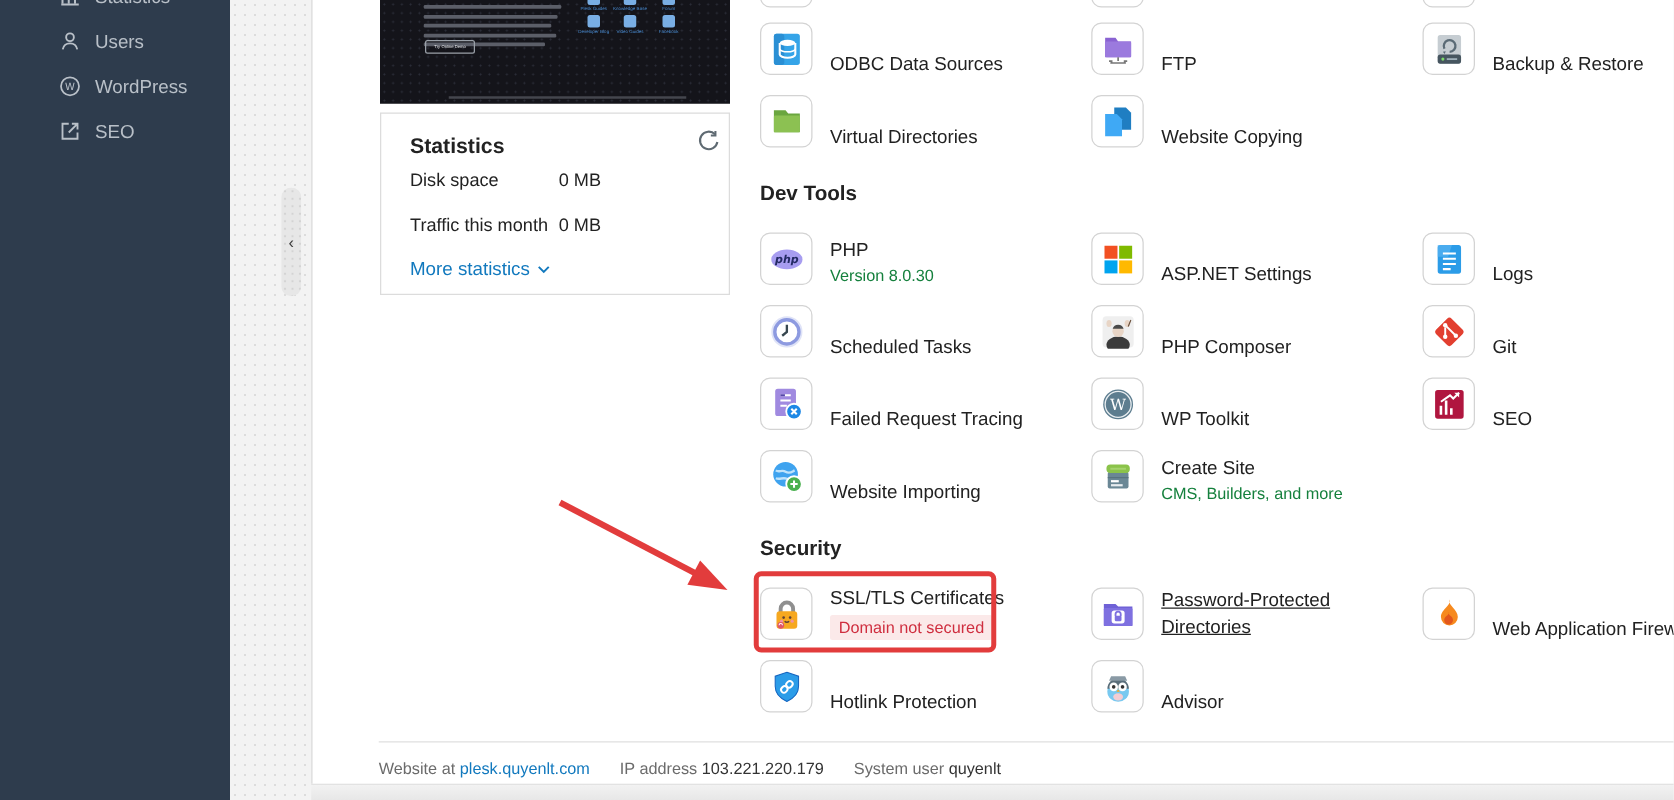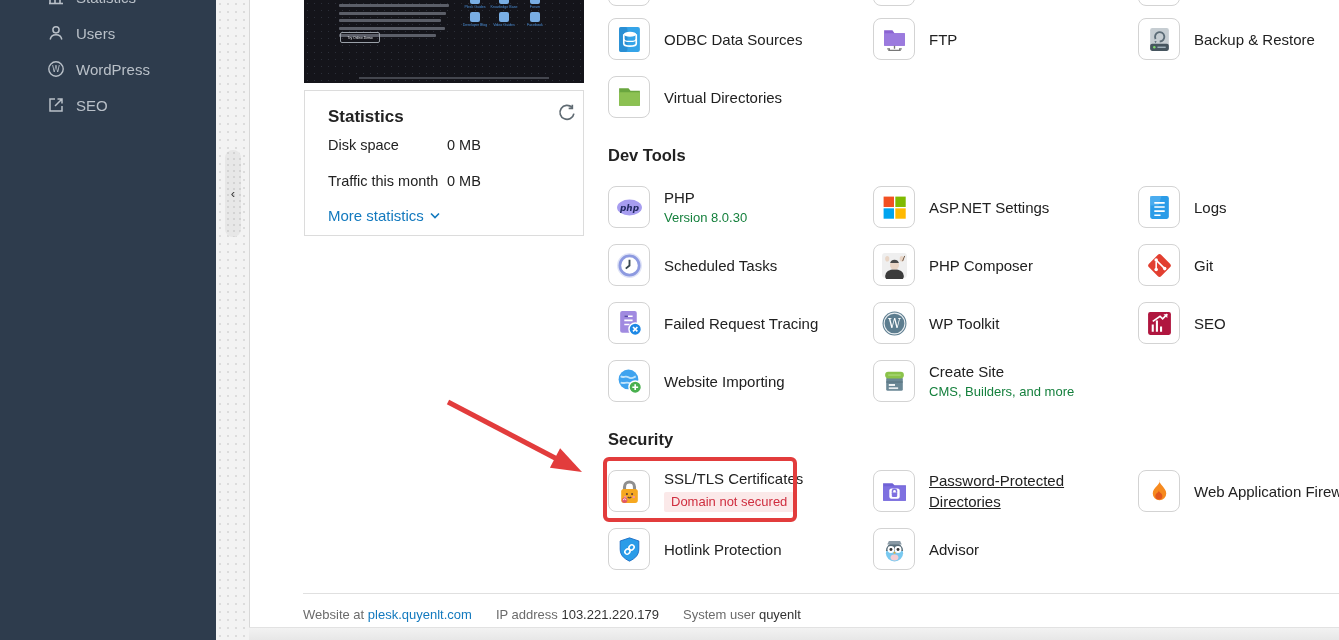--- a/index.html
+++ b/index.html
@@ -8,21 +8,21 @@
     font-family: "Liberation Sans", "DejaVu Sans", sans-serif;
     color: #212121;
     background: #f3f3f3;
   }
   .page { position: relative; width: 1339px; height: 640px;
     background: #f3f3f3;
     background-image: radial-gradient(#dcdcdc 1px, transparent 1.2px);
     background-size: 8px 8px; }
 
   
-  .sidebar { position: absolute; left: 0; top: 0; width: 216px; height: 640px;
+  .sidebar { position: absolute; left: 0; top: 0; width: 184px; height: 640px;
     background: #2e3c4d; z-index: 5; }
   .side-list { margin-top: -21px; }
   .side-item { height: 36px; display: flex; align-items: center; padding-left: 47px;
     color: #b9c0c8; font-size: 15px; cursor: pointer; }
   .side-item .s-icon { width: 18px; height: 18px; margin-right: 11px; flex: 0 0 18px; }
   .collapse-tab { position: absolute; left: 225px; top: 150px; width: 16px; height: 87px;
     background: #e7e7e7; border-radius: 8px; z-index: 6;
     background-image: radial-gradient(#d3d3d3 1px, transparent 1.2px); background-size: 6px 6px;
     display: flex; align-items: center; justify-content: center;
     color: #3a3a3a; font-size: 13px; cursor: pointer; }
@@ -58,21 +58,21 @@
     font-weight: bold; color: #222; }
   .stats-refresh { position: absolute; right: 6px; top: 12px; width: 20px; height: 20px;
     cursor: pointer; }
   .stats-row { position: absolute; left: 23px; width: 230px; display: flex;
     font-size: 14.5px; color: #222; }
   .stats-row .lab { flex: 0 0 119px; }
   .stats-more { position: absolute; left: 23px; top: 116px; font-size: 15px;
     color: #1279be; display: flex; align-items: center; gap: 6px; cursor: pointer; }
 
   
-  .tile { position: absolute; display: flex; align-items: center; gap: 14px; cursor: pointer; }
+  .tile { position: absolute; display: flex; align-items: flex-end; gap: 14px; cursor: pointer; }
   .tile-icon { width: 42px; height: 42px; border: 1px solid #d3d3d3; border-radius: 8px;
     background: #fff; display: flex; align-items: center; justify-content: center;
     flex: 0 0 42px; }
   .tile-icon svg { width: 27px; height: 27px; }
   .tile-label { font-size: 15px; color: #212121; white-space: nowrap; }
   .tile-label.wrap { white-space: normal; width: 178px; line-height: 1.4; text-decoration: underline; }
   .tile-sub { font-size: 13px; color: #15803d; margin-top: 4px; white-space: nowrap; }
   .tile-badge { display: inline-block; margin-top: 5px; padding: 2px 7px 3px;
     background: #fbe9e9; color: #cf2e3f; font-size: 13px; border-radius: 2px;
     white-space: nowrap; }
@@ -227,20 +227,29 @@
     </div>
 
     <div class="tile" style="left:358px;top:76px">
       <span class="tile-icon">
           <svg viewBox="0 0 26 26">
             <path d="M3 4h9l2 2.5h9V21H3z" fill="#6aa63f"></path>
             <rect x="3" y="8" width="20" height="13" rx="1" fill="#8cc152"></rect>
           </svg>
         </span>
       <span class="tile-label">Virtual Directories</span>
+    </div>
+    <div class="tile" style="left:623px;top:76px">
+      <span class="tile-icon">
+          <svg viewBox="0 0 26 26">
+            <path d="M10 2h9l4 4v13H10z" fill="#1f7ec2"></path>
+            <path d="M3 7h9l4 4v13H3z" fill="#3fa9f5"></path>
+          </svg>
+        </span>
+      <span class="tile-label">Website Copying</span>
     </div>
 
     <h3 class="sec-header" style="left:358px;top:146px">Dev Tools</h3>
 
     <div class="tile" style="left:358px;top:186px">
       <span class="tile-icon">
           <svg viewBox="0 0 26 26">
             <ellipse cx="13" cy="13" rx="12" ry="7.6" fill="#a79df0"></ellipse>
             <text x="13" y="16" font-size="8.5" font-style="italic" font-weight="bold" text-anchor="middle" fill="#232a63" font-family="DejaVu Sans">php</text>
           </svg>

